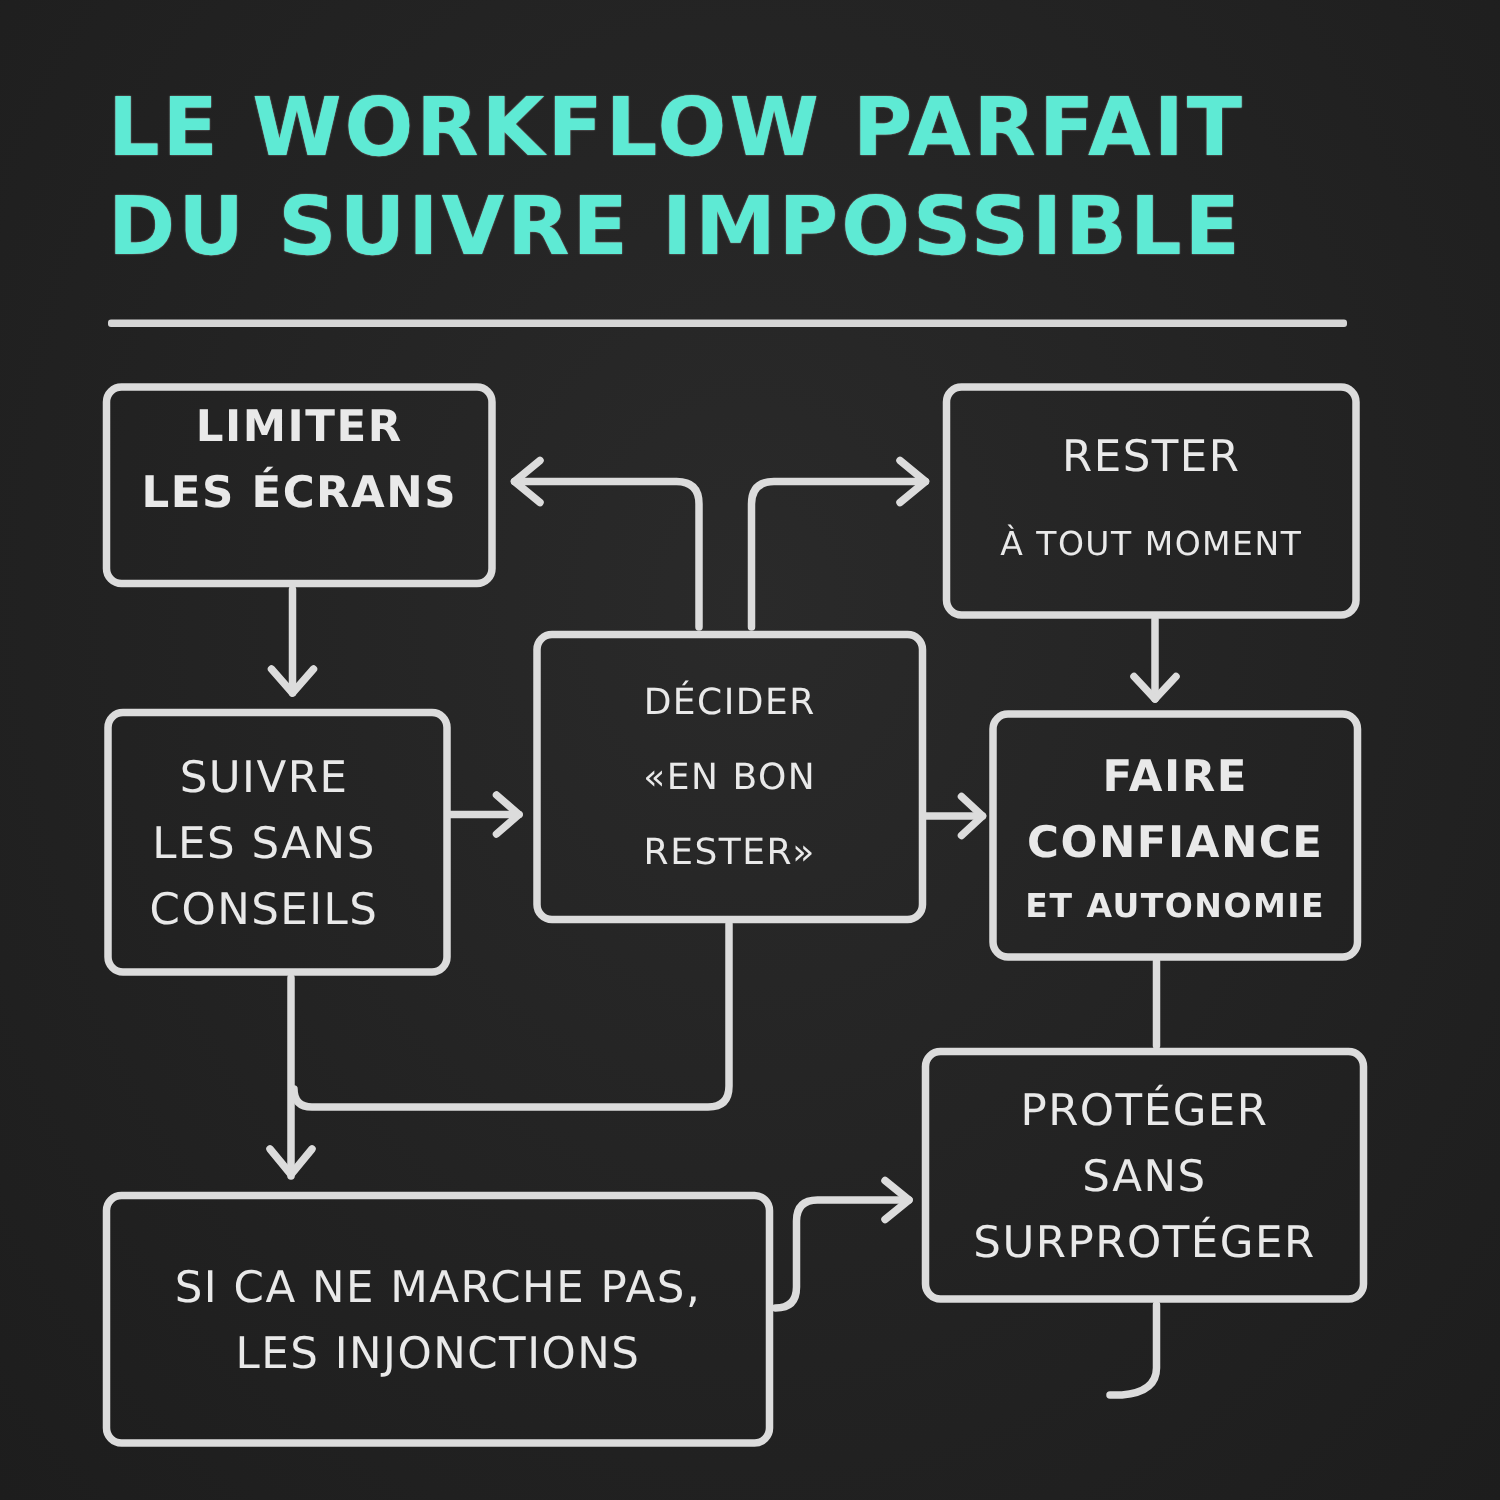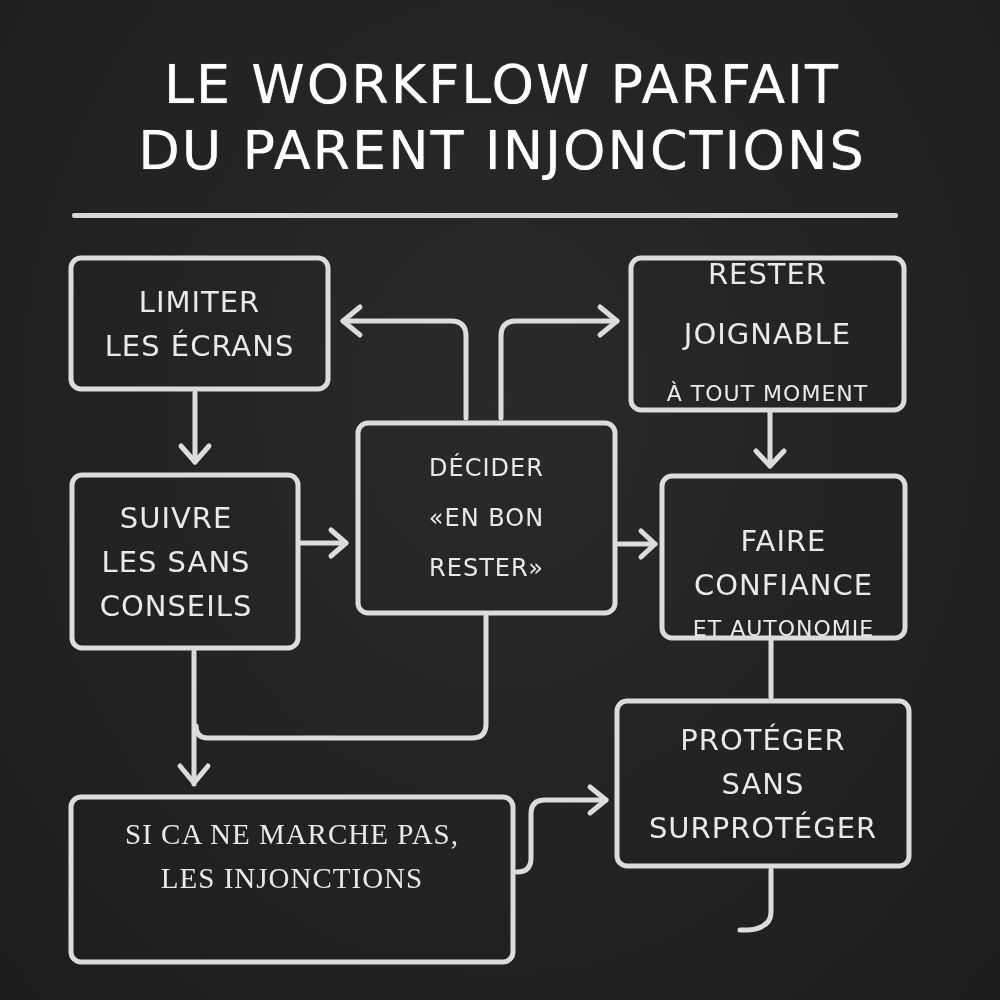--- a/index.html
+++ b/index.html
@@ -1,39 +1,39 @@
 <!DOCTYPE html>
 <html><head>
 <meta charset="utf-8">
 <style>
   html, body { margin:0; padding:0; }
   body { width:1000px; height:1000px; background:#232323; overflow:hidden; position:relative;
          font-family:"DejaVu Sans", sans-serif; color:#e6e6e6; }
   .board { position:absolute; left:0; top:0; width:1000px; height:1000px;
            background: radial-gradient(ellipse at 50% 40%, #2a2a2a 0%, #222 60%, #1d1d1d 100%); }
   .title { position:absolute; left:72px; top:52px; width:860px; font-size:54px; line-height:66px;
-           letter-spacing:2px; color:#ffffff; font-weight:normal; margin:0;
-           text-shadow:0 0 1px #bbb;text-align:center; }
+           letter-spacing:2px; color:#5eead4; font-weight:bold; margin:0;
+           text-shadow:0 0 1px #bbb; }
   .title span { display:block; }
   .rule { position:absolute; left:72px; top:213px; width:826px; height:5px; background:#d6d6d6; border-radius:2px; }
   svg.lines { position:absolute; left:0; top:0; }
   .node { position:absolute; display:flex; flex-direction:column; align-items:center; justify-content:center;
           text-align:center; color:#e9e9e9; letter-spacing:1px; box-sizing:border-box; }
   .node span { display:block; white-space:nowrap; }
   .f30 { font-size:29px; line-height:44px; }
   .sm { font-size:22px !important; }
 </style>
 </head>
 <body>
 
 <div class="board"></div>
 
 <h1 class="title">
   <span>LE WORKFLOW PARFAIT</span>
-  <span>DU PARENT INJONCTIONS</span>
+  <span>DU SUIVRE IMPOSSIBLE</span>
 </h1>
 <div class="rule"></div>
 
 <svg class="lines" width="1000" height="1000" viewBox="0 0 1000 1000">
   <g fill="none" stroke="#dcdcdc" stroke-width="5" stroke-linecap="round" stroke-linejoin="round">
 
     <rect x="71" y="258" width="257" height="131" rx="10"></rect>
     <rect x="631" y="258" width="273" height="152" rx="10"></rect>
     <rect x="72" y="475" width="226" height="173" rx="10"></rect>
     <rect x="358" y="423" width="257" height="190" rx="10"></rect>
@@ -65,51 +65,50 @@
     <path d="M180 766 L194 783 L208 766"></path>
     <path d="M486 616 V724 Q486 738 472 738 H208 Q196 738 196 726"></path>
 
     <path d="M517 872 Q531 872 531 858 V814 Q531 800 545 800 H606"></path>
     <path d="M590 787 L606 800 L590 813"></path>
 
     <path d="M771 870 V912 Q771 928 748 930 H740"></path>
   </g>
 </svg>
 
-<div class="node f30" style="left:71px; top:258px; width:257px; height:131px;">
+<div class="node f30" style="left:71px; top:240px; width:257px; height:131px;font-weight:bold;">
   <span>LIMITER</span>
   <span>LES ÉCRANS</span>
 </div>
 
 <div class="node f30" style="left:631px; top:258px; width:273px; height:152px;gap:16px;">
   <span>RESTER</span>
-  <span>JOIGNABLE</span>
   <span class="sm">À TOUT MOMENT</span>
 </div>
 
 <div class="node f30" style="left:63px; top:475px; width:226px; height:173px;">
   <span>SUIVRE</span>
   <span>LES SANS</span>
   <span>CONSEILS</span>
 </div>
 
 <div class="node f30" style="left:358px; top:423px; width:257px; height:190px; font-size:24px; line-height:50px;">
   <span>DÉCIDER</span>
   <span>«EN BON</span>
   <span>RESTER»</span>
 </div>
 
-<div class="node f30" style="left:662px; top:504px; width:243px; height:162px;">
+<div class="node f30" style="left:662px; top:480px; width:243px; height:162px;font-weight:bold;">
   <span>FAIRE</span>
   <span>CONFIANCE</span>
   <span class="sm">ET AUTONOMIE</span>
 </div>
 
 <div class="node f30" style="left:617px; top:701px; width:292px; height:165px;justify-content:center;">
   <span>PROTÉGER</span>
   <span>SANS</span>
   <span>SURPROTÉGER</span>
 </div>
 
-<div class="node f30" style="left:71px; top:773px; width:442px; height:165px;font-family:Liberation Serif, serif;">
+<div class="node f30" style="left:71px; top:797px; width:442px; height:165px;">
   <span>SI CA NE MARCHE PAS,</span>
   <span>LES INJONCTIONS</span>
 </div>
 
 </body></html>

